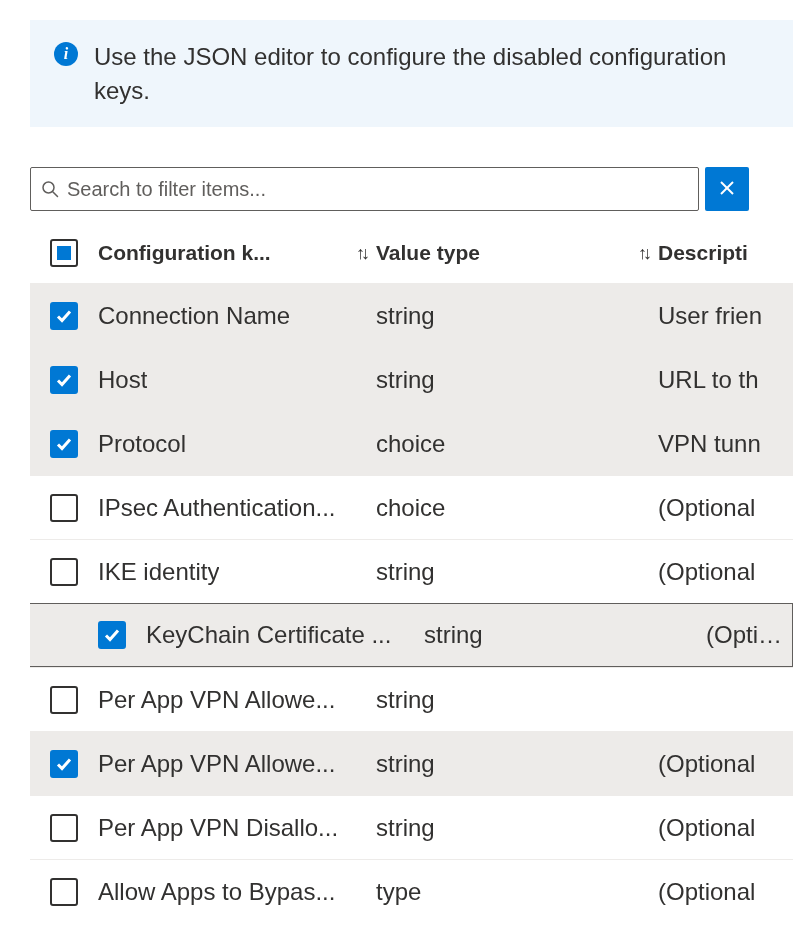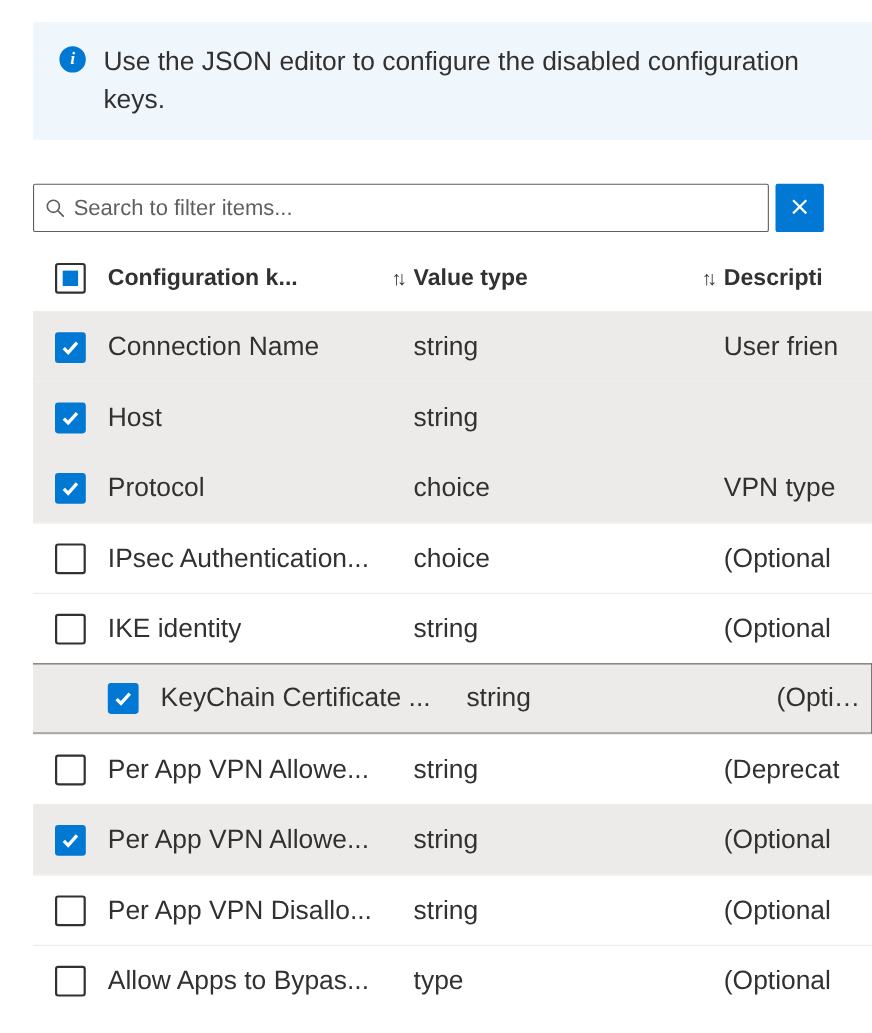--- a/index.html
+++ b/index.html
@@ -278,37 +278,40 @@
               <polyline class="checkmark" points="3,9.5 7,13.5 15,4.5"></polyline>
             </svg>
           </div>
         </div>
         <div class="col-key">
           <span class="truncate">Host</span>
         </div>
         <div class="col-type">
           <span class="truncate">string</span>
         </div>
+        <div class="col-desc">
+          <span class="truncate">URL to th</span>
+        </div>
       </div>
       <div class="row selected-bg">
         <div class="col-check">
           <div class="checkbox checked">
             <svg width="18" height="18" viewBox="0 0 18 18">
               <polyline class="checkmark" points="3,9.5 7,13.5 15,4.5"></polyline>
             </svg>
           </div>
         </div>
         <div class="col-key">
           <span class="truncate">Protocol</span>
         </div>
         <div class="col-type">
           <span class="truncate">choice</span>
         </div>
         <div class="col-desc">
-          <span class="truncate">VPN type</span>
+          <span class="truncate">VPN tunn</span>
         </div>
       </div>
       <div class="row">
         <div class="col-check">
           <div class="checkbox"></div>
         </div>
         <div class="col-key">
           <span class="truncate">IPsec Authentication...</span>
         </div>
         <div class="col-type">
@@ -353,23 +356,20 @@
       <div class="row">
         <div class="col-check">
           <div class="checkbox"></div>
         </div>
         <div class="col-key">
           <span class="truncate">Per App VPN Allowe...</span>
         </div>
         <div class="col-type">
           <span class="truncate">string</span>
         </div>
-        <div class="col-desc">
-          <span class="truncate">(Deprecat</span>
-        </div>
       </div>
       <div class="row selected-bg">
         <div class="col-check">
           <div class="checkbox checked">
             <svg width="18" height="18" viewBox="0 0 18 18">
               <polyline class="checkmark" points="3,9.5 7,13.5 15,4.5"></polyline>
             </svg>
           </div>
         </div>
         <div class="col-key">

